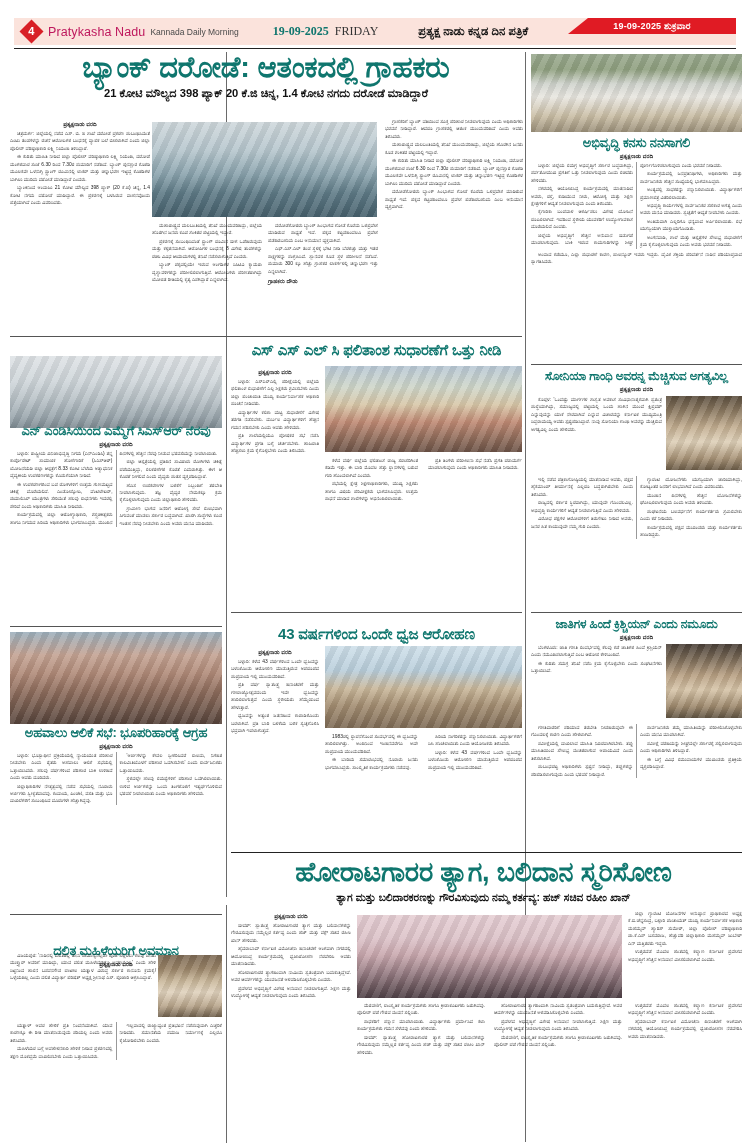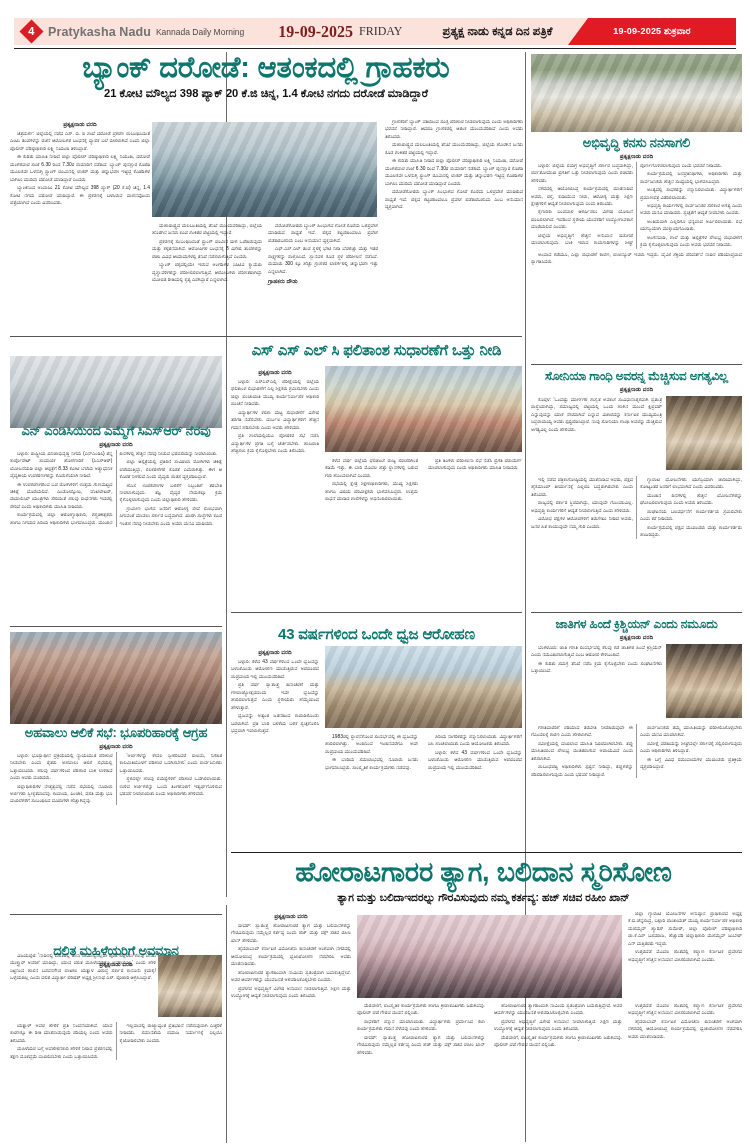--- a/index.html
+++ b/index.html
@@ -14,27 +14,27 @@
   .masthead{
     position:absolute;left:14px;top:18px;width:722px;height:27px;
     background:#fbe3dc;display:flex;align-items:center;
   }
   .diamond-wrap{width:34px;display:flex;justify-content:center;align-items:center;}
   .diamond{
     width:17px;height:17px;background:#d81f26;transform:rotate(45deg);
     display:flex;align-items:center;justify-content:center;
   }
   .diamond span{transform:rotate(-45deg);color:#fff;font-size:11px;font-weight:bold;line-height:1;}
-  .paper-name{font-size:12.5px;font-weight:bold;color:#737373;letter-spacing:.1px;text-align:center;}
+  .paper-name{font-size:12.5px;font-weight:normal;color:#be185d;letter-spacing:.1px;text-align:center;}
   .paper-sub{font-size:8.5px;color:#4a4a4a;margin-left:5px;}
-  .md-date{font-size:16px;font-weight:bold;color:#7f1d1d;margin-left:34px;font-family:"Liberation Serif",serif;}
+  .md-date{font-size:12px;font-weight:bold;color:#0f766e;margin-left:34px;font-family:"Liberation Serif",serif;}
   .md-day{font-size:12px;color:#333;margin-left:6px;font-family:"Liberation Serif",serif;}
   .md-kan{font-size:11.5px;font-weight:bold;color:#111;margin-left:40px;}
   .md-redtab{
-    position:absolute;right:0;top:0;height:27px;width:168px;background:#e01b24;
+    position:absolute;right:0;top:0;height:16px;width:168px;background:#e01b24;
     display:flex;align-items:center;justify-content:center;
     clip-path:polygon(20px 0,100% 0,100% 100%,0 100%);
   }
   .md-redtab span{color:#fff;font-size:9px;font-weight:bold;letter-spacing:.2px;}
 
   
   .hl{font-weight:bold;color:#0f766e;line-height:1.06;letter-spacing:-.2px;}
   .h-main{font-size:29px;text-align:center;}
   .h-sub{font-size:11.2px;text-align:center;font-weight:bold;margin-top:4px;color:#111;}
   .h-sec{font-size:15px;text-align:center;}
@@ -301,21 +301,21 @@
       <p>ಸಂಬಂಧಪಟ್ಟ ಅಧಿಕಾರಿಗಳು ಸ್ಪಷ್ಟನೆ ನೀಡಿದ್ದು, ತಪ್ಪುಗಳನ್ನು ಸರಿಪಡಿಸಲಾಗುವುದು ಎಂದು ಭರವಸೆ ನೀಡಿದ್ದಾರೆ.</p>
       <p>ಸಾರ್ವಜನಿಕರು ತಮ್ಮ ಮಾಹಿತಿಯನ್ನು ಪರಿಶೀಲಿಸಿಕೊಳ್ಳಬೇಕು ಎಂದು ಮನವಿ ಮಾಡಲಾಗಿದೆ.</p>
       <p>ಸಮೀಕ್ಷೆ ವರದಿಯನ್ನು ಶೀಘ್ರದಲ್ಲೇ ಸರ್ಕಾರಕ್ಕೆ ಸಲ್ಲಿಸಲಾಗುವುದು ಎಂದು ಅಧಿಕಾರಿಗಳು ತಿಳಿಸಿದ್ದಾರೆ.</p>
       <p>ಈ ಬಗ್ಗೆ ವಿವಿಧ ಸಮುದಾಯಗಳ ಮುಖಂಡರು ಪ್ರತಿಕ್ರಿಯೆ ವ್ಯಕ್ತಪಡಿಸಿದ್ದಾರೆ.</p>
     </div>
   </div>
 
   <hr class="rule" style="position:absolute;left:231px;top:852px;width:511px;">
   <div style="position:absolute;left:228px;top:858px;width:511px;">
     <div class="hl h-big">ಹೋರಾಟಗಾರರ ತ್ಯಾಗ, ಬಲಿದಾನ ಸ್ಮರಿಸೋಣ</div>
-    <div class="h-sub" style="font-size:10.6px;">ತ್ಯಾಗ ಮತ್ತು ಬಲಿದಾಇದರಲ್ನು ಗೌರವಿಸುವುದು ನಮ್ಮ ಕರ್ತವ್ಯ: ಹಜ್ ಸಚಿವ ರಹೀಂ ಖಾನ್</div>
+    <div class="h-sub" style="font-size:10.6px;">ತ್ಯಾಗ ಮತ್ತು ಬಲಿದಾರಕರಣಕ್ನು ಗೌರವಿಸುವುದು ನಮ್ಮ ಕರ್ತವ್ಯ: ಹಜ್ ಸಚಿವ ರಹೀಂ ಖಾನ್</div>
   </div>
 
   <div style="position:absolute;left:231px;top:910px;width:120px;">
     <div class="byline">ಪ್ರತ್ಯಕ್ಷನಾಡು ವರದಿ</div>
     <div class="body">
       <p>ಬೀದರ್: ಸ್ವಾತಂತ್ರ್ಯ ಹೋರಾಟಗಾರರ ತ್ಯಾಗ ಮತ್ತು ಬಲಿದಾನಗಳನ್ನು ಗೌರವಿಸುವುದು ನಮ್ಮೆಲ್ಲರ ಕರ್ತವ್ಯ ಎಂದು ಹಜ್ ಮತ್ತು ವಕ್ಫ್ ಸಚಿವ ರಹೀಂ ಖಾನ್ ಹೇಳಿದರು.</p>
       <p>ಹೈದರಾಬಾದ್ ಕರ್ನಾಟಕ ವಿಮೋಚನಾ ದಿನಾಚರಣೆ ಅಂಗವಾಗಿ ನಗರದಲ್ಲಿ ಆಯೋಜಿಸಿದ್ದ ಕಾರ್ಯಕ್ರಮದಲ್ಲಿ ಧ್ವಜಾರೋಹಣ ನೆರವೇರಿಸಿ ಅವರು ಮಾತನಾಡಿದರು.</p>
       <p>ಹೋರಾಟಗಾರರ ತ್ಯಾಗದಿಂದಾಗಿ ನಾವಿಂದು ಸ್ವತಂತ್ರವಾಗಿ ಬದುಕುತ್ತಿದ್ದೇವೆ. ಅವರ ಆದರ್ಶಗಳನ್ನು ಯುವಜನತೆ ಅಳವಡಿಸಿಕೊಳ್ಳಬೇಕು ಎಂದರು.</p>
       <p>ಪ್ರದೇಶದ ಅಭಿವೃದ್ಧಿಗೆ ವಿಶೇಷ ಅನುದಾನ ನೀಡಲಾಗುತ್ತಿದೆ. ಶಿಕ್ಷಣ ಮತ್ತು ಉದ್ಯೋಗಕ್ಕೆ ಆದ್ಯತೆ ನೀಡಲಾಗುವುದು ಎಂದು ತಿಳಿಸಿದರು.</p>
     </div>

